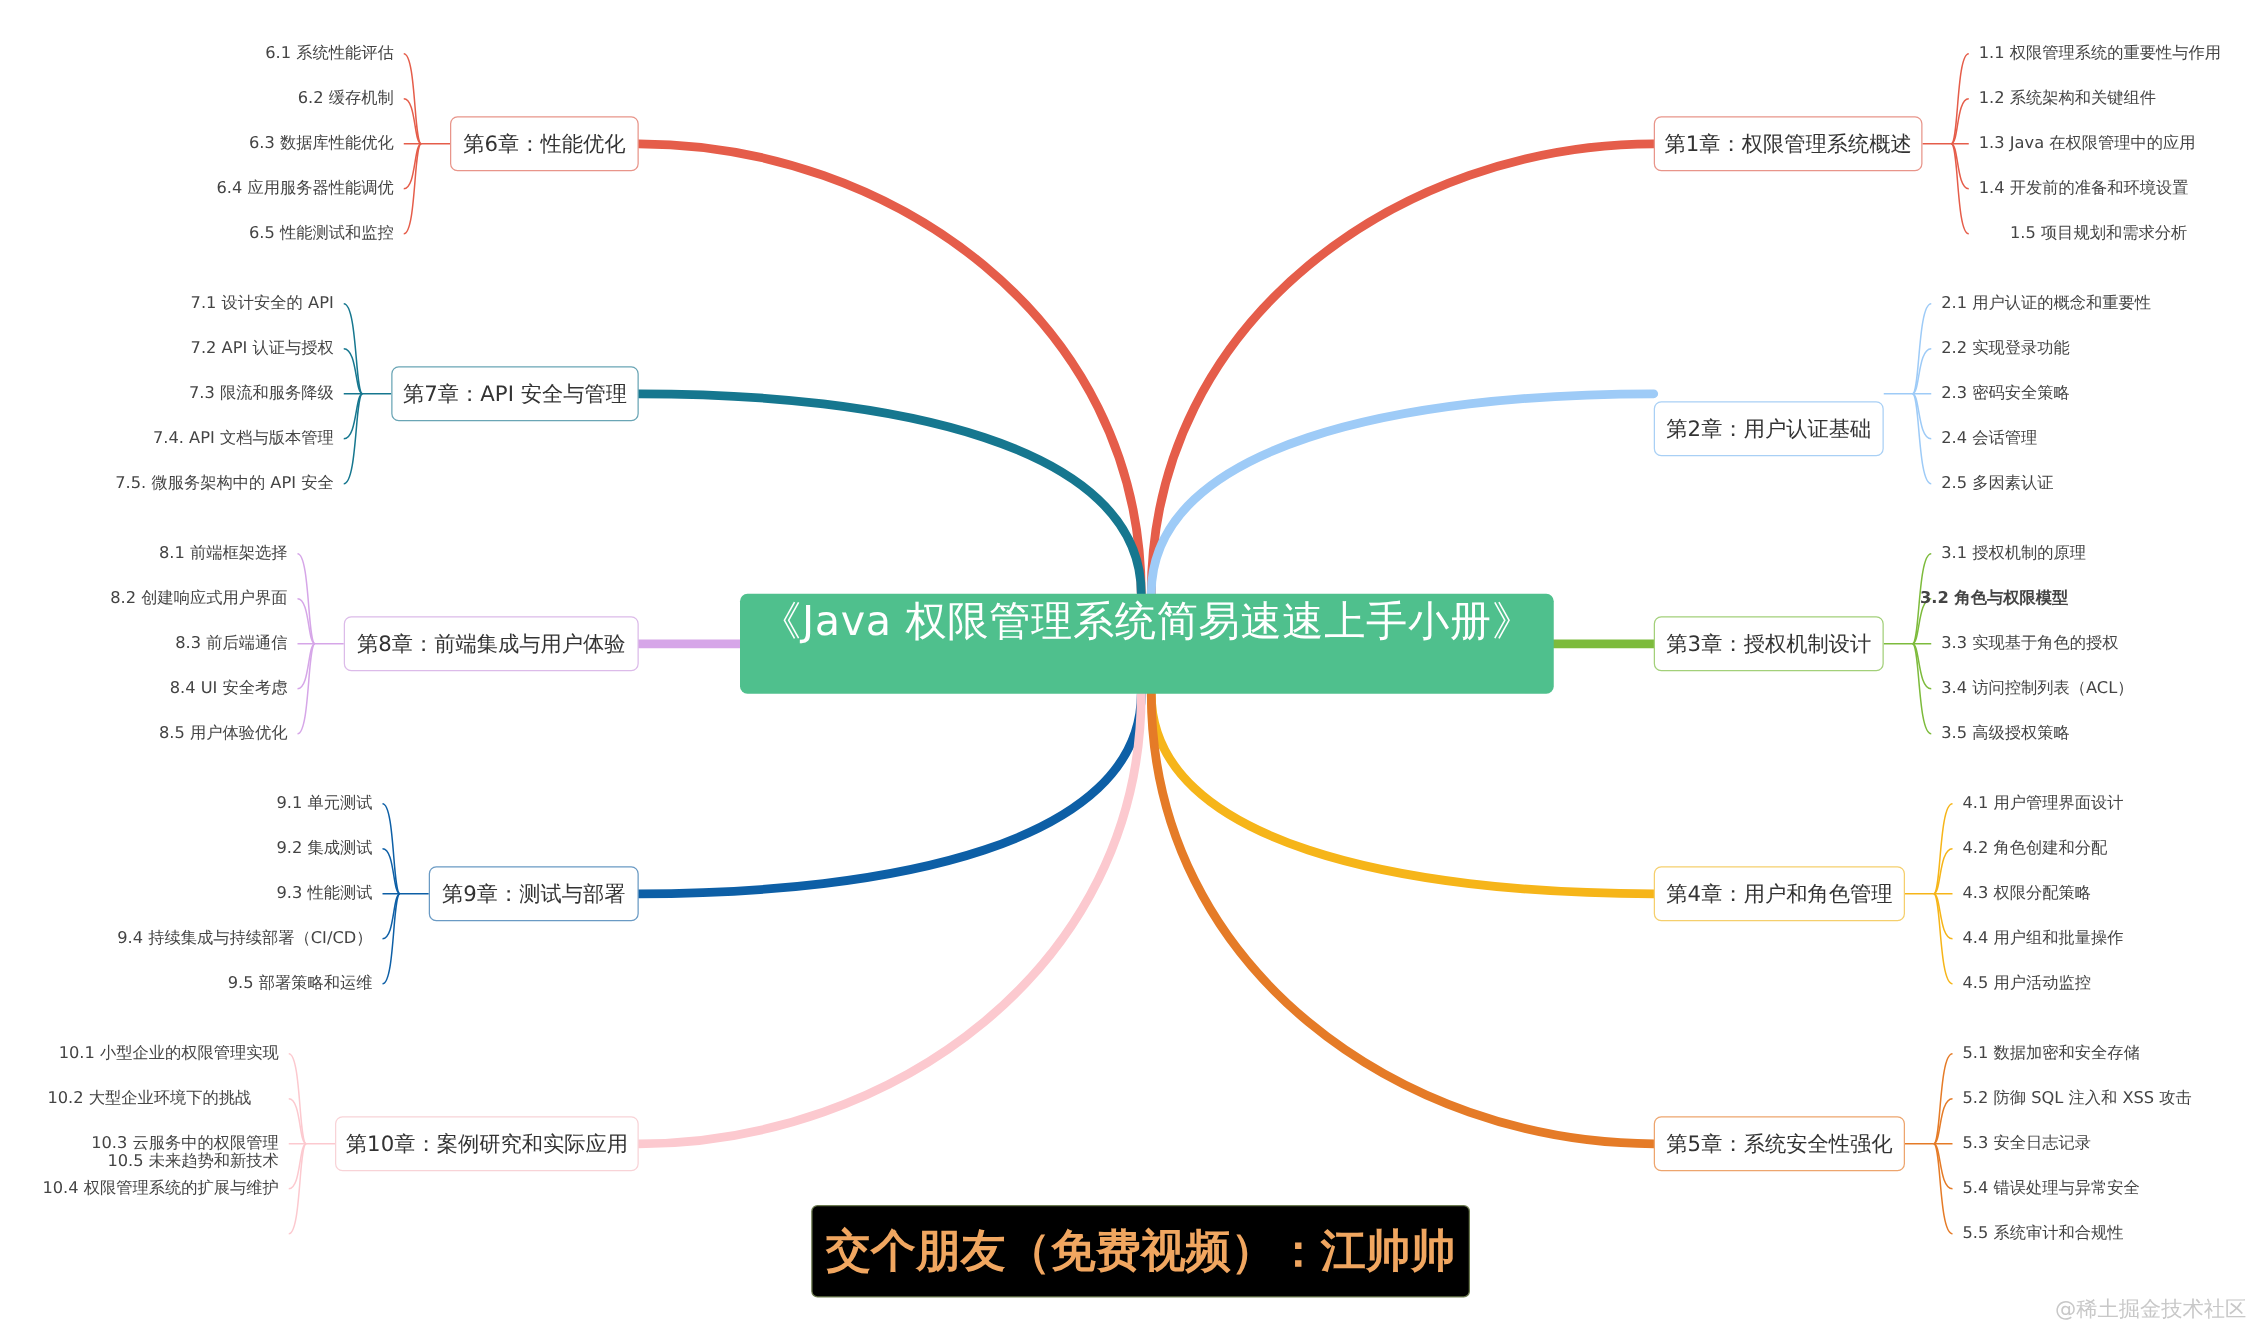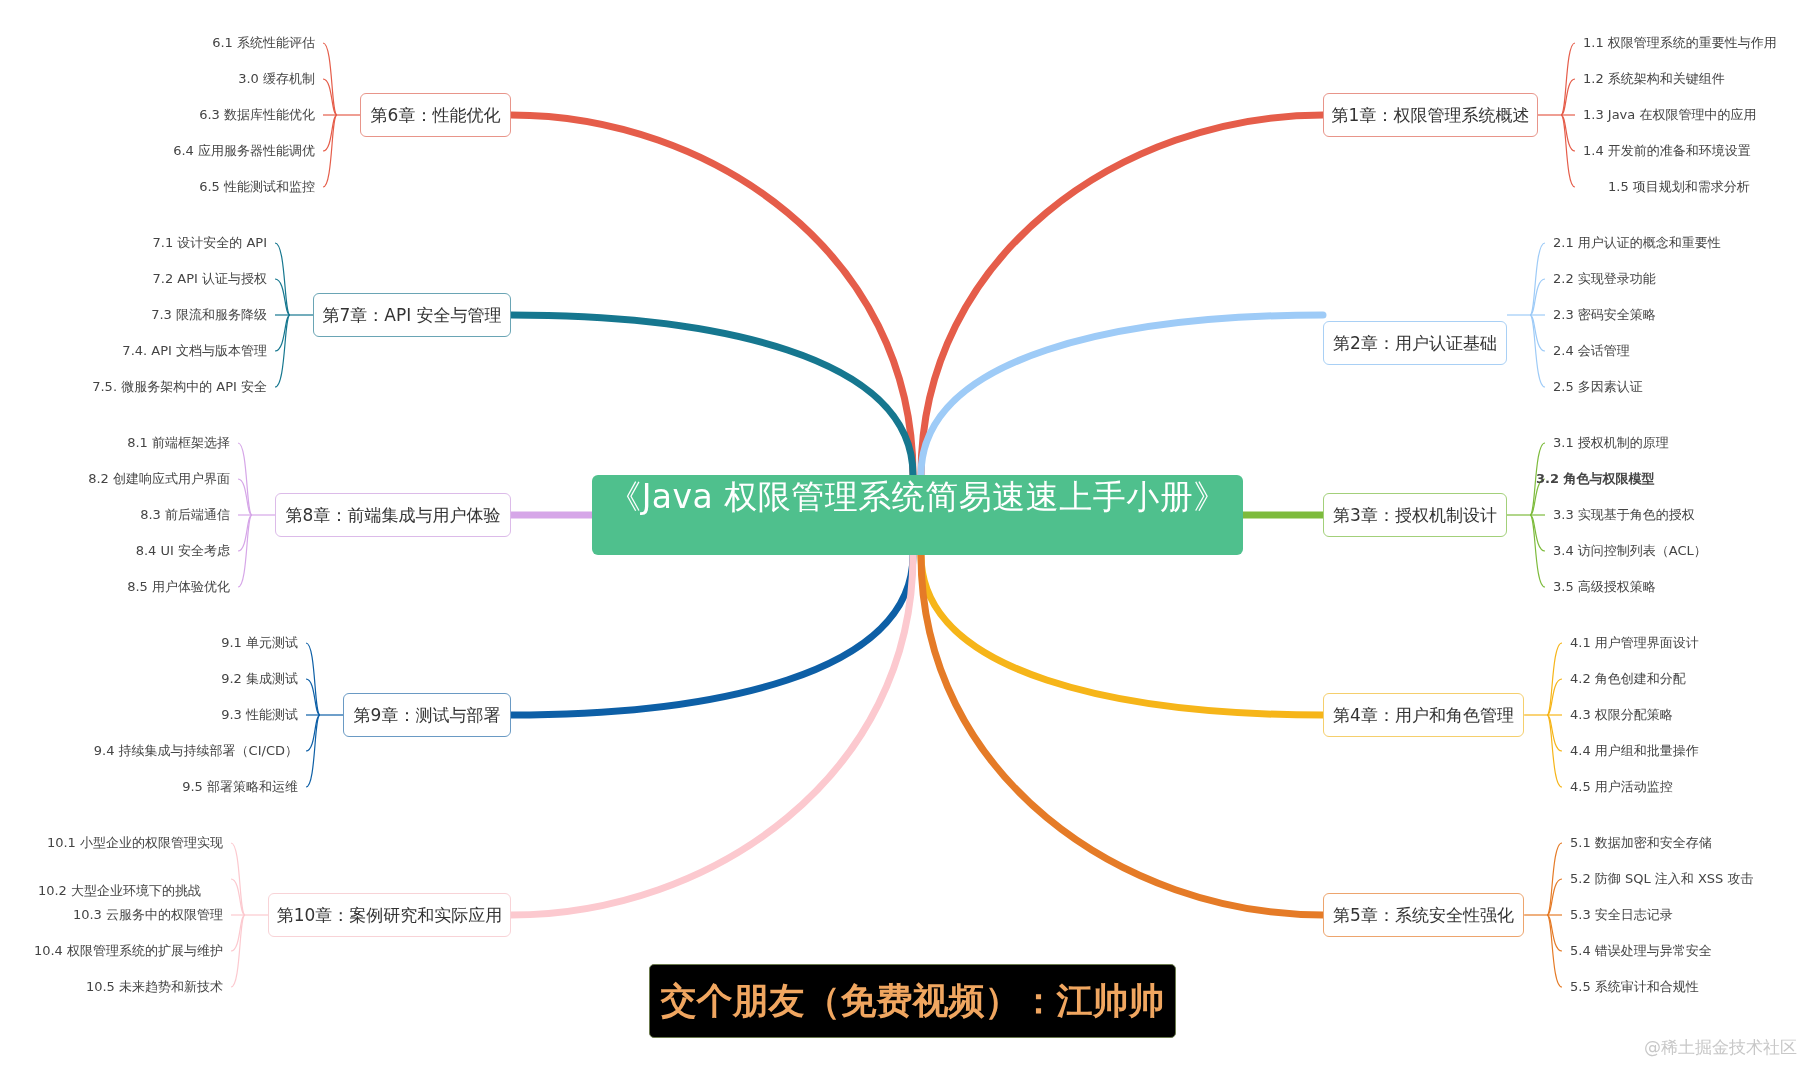--- a/index.html
+++ b/index.html
@@ -140,21 +140,21 @@
       </div>
       <div class="sub right" style="top: 835px; left: 1570px;">5.1 数据加密和安全存储</div>
       <div class="sub right" style="top: 871px; left: 1570px;">5.2 防御 SQL 注入和 XSS 攻击</div>
       <div class="sub right" style="top: 907px; left: 1570px;">5.3 安全日志记录</div>
       <div class="sub right" style="top: 943px; left: 1570px;">5.4 错误处理与异常安全</div>
       <div class="sub right" style="top: 979px; left: 1570px;">5.5 系统审计和合规性</div>
       <div class="chapter" style="left: 360px; width: 151px; top: 93px; border-color: rgb(232, 149, 138);">
         <span>第6章：性能优化</span>
       </div>
       <div class="sub left" style="top: 35px; right: 1494px;">6.1 系统性能评估</div>
-      <div class="sub left" style="top: 71px; right: 1494px;">3.0 缓存机制</div>
+      <div class="sub left" style="top: 71px; right: 1494px;">6.2 缓存机制</div>
       <div class="sub left" style="top: 107px; right: 1494px;">6.3 数据库性能优化</div>
       <div class="sub left" style="top: 143px; right: 1494px;">6.4 应用服务器性能调优</div>
       <div class="sub left" style="top: 179px; right: 1494px;">6.5 性能测试和监控</div>
       <div class="chapter" style="left: 313px; width: 198px; top: 293px; border-color: rgb(106, 165, 181);">
         <span>第7章：API 安全与管理</span>
       </div>
       <div class="sub left" style="top: 235px; right: 1542px;">7.1 设计安全的 API</div>
       <div class="sub left" style="top: 271px; right: 1542px;">7.2 API 认证与授权</div>
       <div class="sub left" style="top: 307px; right: 1542px;">7.3 限流和服务降级</div>
       <div class="sub left" style="top: 343px; right: 1542px;">7.4. API 文档与版本管理</div>
@@ -172,24 +172,24 @@
       </div>
       <div class="sub left" style="top: 635px; right: 1511px;">9.1 单元测试</div>
       <div class="sub left" style="top: 671px; right: 1511px;">9.2 集成测试</div>
       <div class="sub left" style="top: 707px; right: 1511px;">9.3 性能测试</div>
       <div class="sub left" style="top: 743px; right: 1511px;">9.4 持续集成与持续部署（CI/CD）</div>
       <div class="sub left" style="top: 779px; right: 1511px;">9.5 部署策略和运维</div>
       <div class="chapter" style="left: 268px; width: 243px; top: 893px; border-color: rgb(248, 211, 215);">
         <span>第10章：案例研究和实际应用</span>
       </div>
       <div class="sub left" style="top: 835px; right: 1586px;">10.1 小型企业的权限管理实现</div>
-      <div class="sub left" style="top: 871px; right: 1608px; margin-top: 12px;">10.2 大型企业环境下的挑战</div>
+      <div class="sub left" style="top: 871px; right: 1608px;">10.2 大型企业环境下的挑战</div>
       <div class="sub left" style="top: 907px; right: 1586px;">10.3 云服务中的权限管理</div>
       <div class="sub left" style="top: 943px; right: 1586px;">10.4 权限管理系统的扩展与维护</div>
-      <div class="sub left" style="top: 979px; right: 1586px; margin-left: 23px;">10.5 未来趋势和新技术</div>
+      <div class="sub left" style="top: 922px; right: 1586px; margin-left: 23px;">10.5 未来趋势和新技术</div>
     </div>
 
   <div class="banner">
     <span>交个朋友（免费视频）：江帅帅</span>
   </div>
 
   <div class="watermark">@稀土掘金技术社区</div>
 </div>
 
 </body></html>

